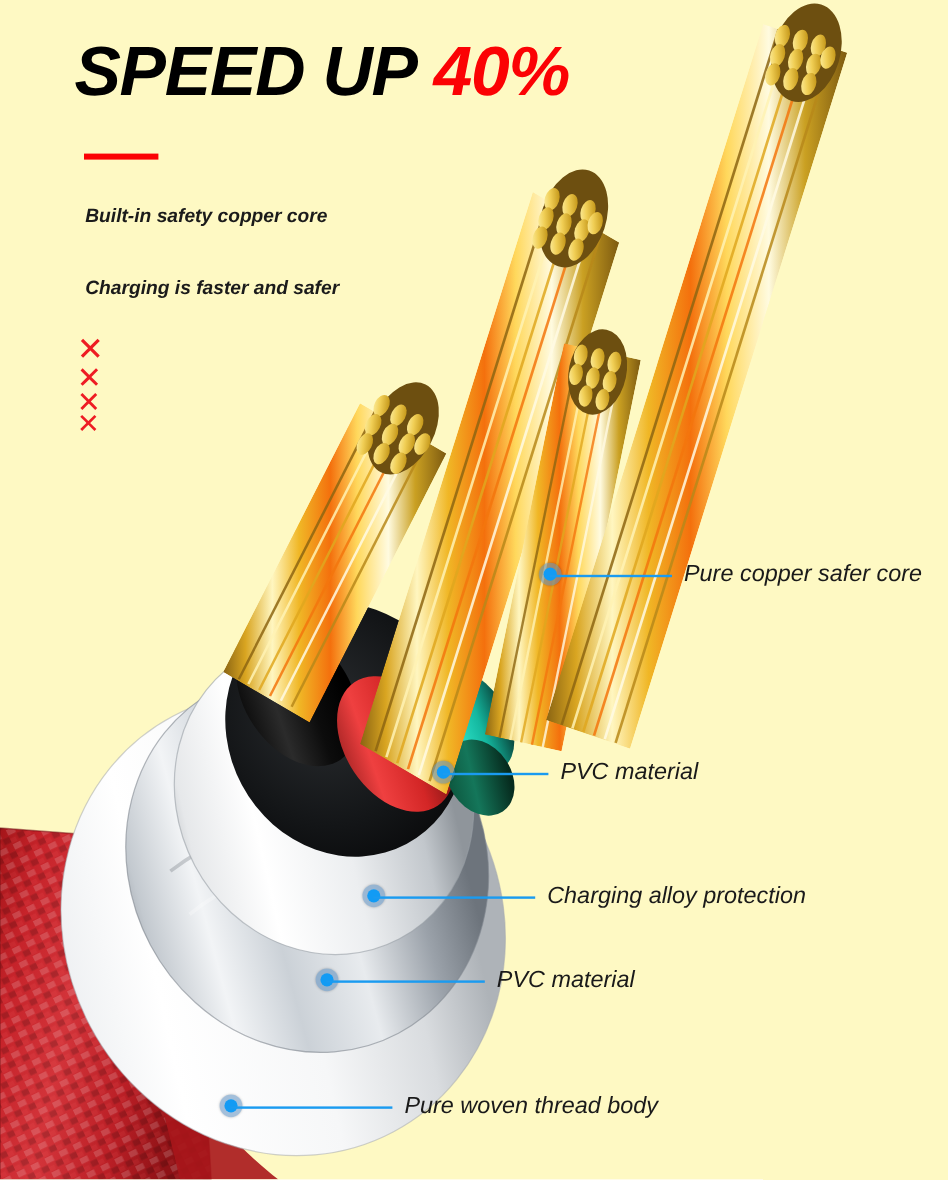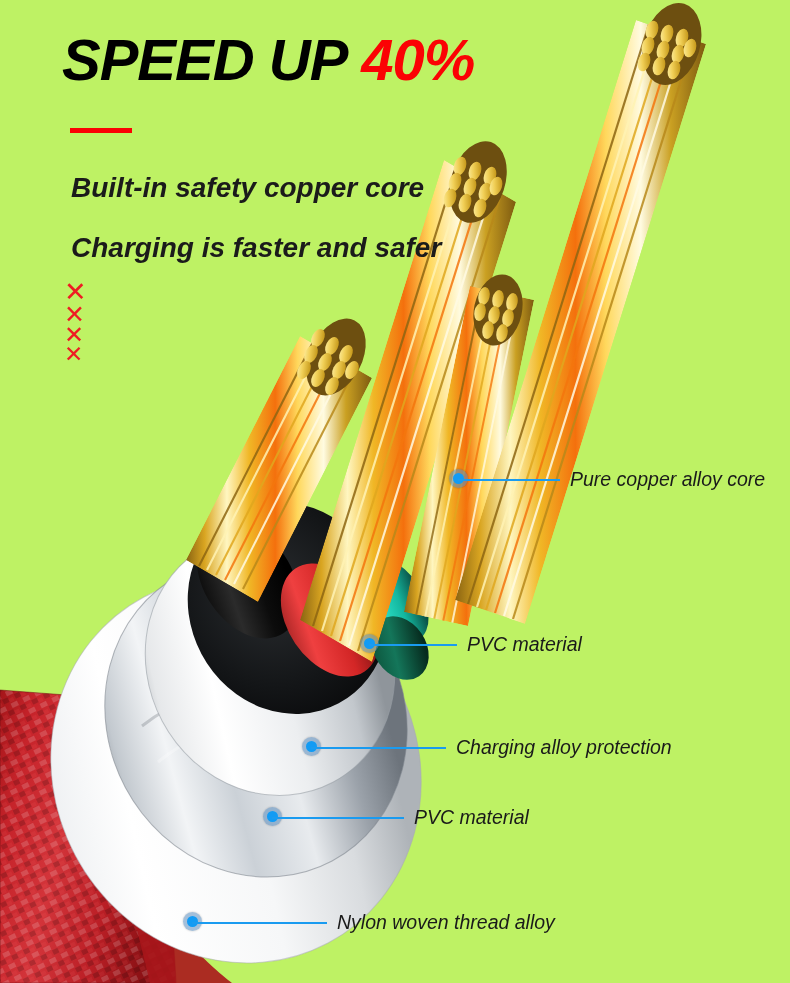--- a/index.html
+++ b/index.html
@@ -9,21 +9,21 @@
     background: #ffffff;
   }
   body {
     font-family: "Liberation Sans", sans-serif;
   }
   #poster {
     position: relative;
     width: 790px;
     height: 983px;
     overflow: hidden;
-    background: #bef264;
+    background: #fef9c3;
   }
 
   
   .headline {
     position: absolute;
     left: 62px;
     top: 26px;
     font-size: 58px;
     font-weight: bold;
     font-style: italic;
@@ -41,21 +41,21 @@
     left: 70px;
     top: 128px;
     width: 62px;
     height: 5px;
     background: #fb0204;
     z-index: 40;
   }
   .subline {
     position: absolute;
     left: 71px;
-    font-size: 28px;
+    font-size: 16px;
     font-weight: bold;
     font-style: italic;
     color: #1b1b1b;
     white-space: nowrap;
     z-index: 40;
   }
   .subline.l1 { top: 172px; }
   .subline.l2 { top: 232px; }
 
   
@@ -397,21 +397,21 @@
   <div class="x-stack">
     <span class="x-mark" style="font-size:27px">✕</span>
     <span class="x-mark" style="font-size:25px">✕</span>
     <span class="x-mark" style="font-size:24px">✕</span>
     <span class="x-mark" style="font-size:23px">✕</span>
   </div>
 
   <div class="callout" style="left:458px; top:469px; width:300px; height:20px;">
     <span class="dot"></span>
     <span class="line" style="width:102px;"></span>
-    <span class="clabel" style="left:112px;">Pure copper alloy core</span>
+    <span class="clabel" style="left:112px;">Pure copper safer core</span>
   </div>
 
   <div class="callout" style="left:369px; top:634px; width:300px; height:20px;">
     <span class="dot"></span>
     <span class="line" style="width:88px;"></span>
     <span class="clabel" style="left:98px;">PVC material</span>
   </div>
 
   <div class="callout" style="left:311px; top:737px; width:400px; height:20px;">
     <span class="dot"></span>
@@ -421,16 +421,16 @@
 
   <div class="callout" style="left:272px; top:807px; width:350px; height:20px;">
     <span class="dot"></span>
     <span class="line" style="width:132px;"></span>
     <span class="clabel" style="left:142px;">PVC material</span>
   </div>
 
   <div class="callout" style="left:192px; top:912px; width:400px; height:20px;">
     <span class="dot"></span>
     <span class="line" style="width:135px;"></span>
-    <span class="clabel" style="left:145px;">Nylon woven thread alloy</span>
+    <span class="clabel" style="left:145px;">Pure woven thread body</span>
   </div>
 
 </div>
 
 </body></html>

